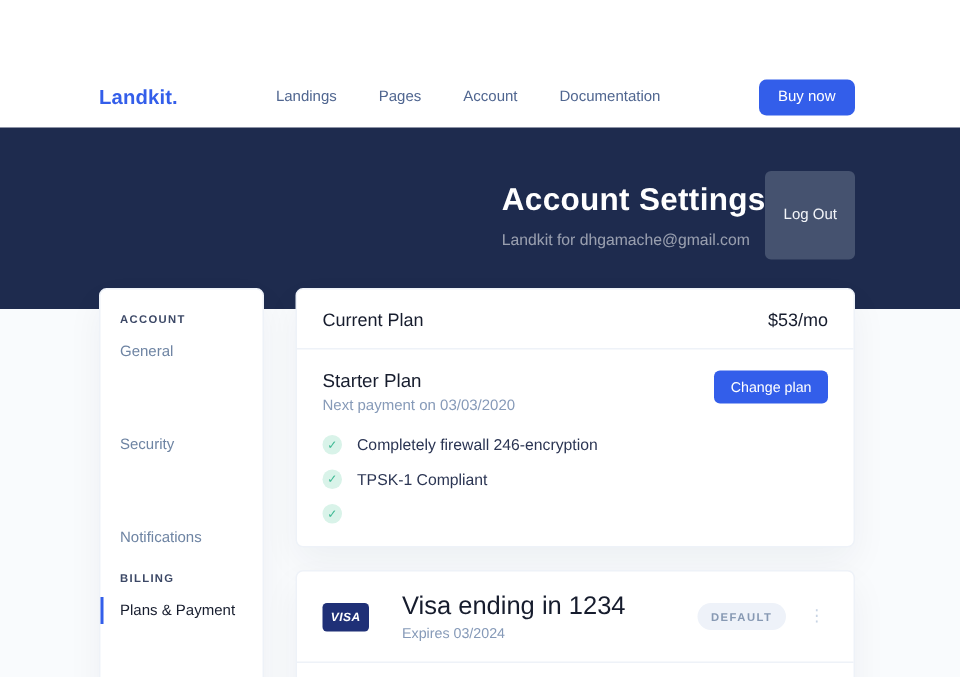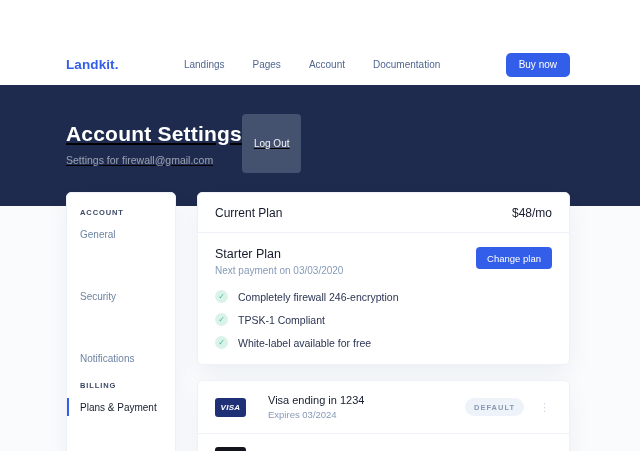--- a/index.html
+++ b/index.html
@@ -10,21 +10,21 @@
   
   .navbar { height: 41px; background: #ffffff; display: flex; align-items: center; padding: 0 70px 0 66px; }
   .logo { color: #335eea; font-weight: bold; font-size: 13.5px; letter-spacing: .1px; cursor: pointer; }
   .nav-links { flex: 1; display: flex; justify-content: center; align-items: center; gap: 28px; text-align: right; }
   .nav-link { font-size: 10px; color: #506690; text-decoration: none; cursor: pointer; }
   .btn { border: none; cursor: pointer; font-family: inherit; }
   .btn-primary { background: #335eea; color: #fff; border-radius: 5px; font-size: 10px; padding: 6.5px 13px; }
 
   
   .hero { background: #1e2b4e; height: 121px; }
-  .hero-inner { padding: 29px 70px 0 66px; display: flex; justify-content: flex-start; align-items: center; text-decoration: underline; }
+  .hero-inner { padding: 29px 70px 0 66px; display: flex; justify-content: flex-end; align-items: center; }
   .hero-title { color: #ffffff; font-size: 21px; font-weight: 600; letter-spacing: .2px; }
   .hero-sub { color: rgba(255,255,255,.55); font-size: 10.5px; margin-top: 8px; }
   .btn-logout { background: #45526f; color: #f3f5f9; border-radius: 4px; font-size: 10px; padding: 24px 12px; }
 
   
   .content { display: flex; align-items: flex-start; gap: 21px; padding: 0 70px 0 66px; margin-top: -14px; position: relative; }
   .card { background: #ffffff; border-radius: 5px; border: 1px solid #eef2f8; box-shadow: 0 10px 24px rgba(18,38,63,.05); }
 
   
   .sidebar { width: 110px; flex: none; padding: 15px 0 14px; }
@@ -53,21 +53,21 @@
 
   
   .pm-row { display: flex; align-items: center; padding: 13px 17px; gap: 22px; }
   .pm-row + .pm-row { border-top: 1px solid #eef2f8; }
   .visa-badge { width: 31px; height: 19px; background: #1f3077; border-radius: 3px; color: #fff; font-style: italic; font-weight: bold; font-size: 8px; letter-spacing: .3px; display: flex; align-items: center; justify-content: center; flex: none; }
   .mc-badge { width: 31px; height: 19px; background: #14151c; border-radius: 3px; position: relative; flex: none; }
   .mc-badge .c { position: absolute; top: 5px; width: 9px; height: 9px; border-radius: 50%; }
   .mc-badge .c.red { left: 8px; background: #eb001b; }
   .mc-badge .c.org { left: 14px; background: #f79e1b; opacity: .92; }
   .pm-info { display: flex; flex-direction: column; }
-  .pm-title { font-size: 11px; color: #161c2d; }
+  .pm-title { font-size: 17px; color: #161c2d; }
   .pm-sub { font-size: 9.5px; color: #869ab8; margin-top: 3px; }
   .pm-right { margin-left: auto; display: flex; align-items: center; gap: 13px; }
   .default-badge { background: #eef2f9; color: #8799b3; font-size: 7.5px; font-weight: 600; letter-spacing: 1px; padding: 4.5px 9px; border-radius: 10px; }
   .dots { color: #c8d4e4; font-size: 11px; line-height: 1; cursor: pointer; background: none; border: none; padding: 0 2px; }
 </style>
 </head>
 <body>
 
 <div class="screen">
 
@@ -79,21 +79,21 @@
       <a class="nav-link">Account</a>
       <a class="nav-link">Documentation</a>
     </nav>
     <button class="btn btn-primary">Buy now</button>
   </header>
 
   <section class="hero">
     <div class="hero-inner">
       <div>
         <h1 class="hero-title">Account Settings</h1>
-        <p class="hero-sub">Settings for firewall@gmail.com</p>
+        <p class="hero-sub">Landkit for dhgamache@gmail.com</p>
       </div>
       <button class="btn btn-logout">Log Out</button>
     </div>
   </section>
 
   <main class="content">
 
     <aside class="card sidebar">
       <div class="side-heading">Account</div>
       <div class="side-list">
@@ -107,42 +107,41 @@
         <div class="side-item active">Plans &amp; Payment</div>
         <div class="side-item">Users</div>
       </div>
     </aside>
 
     <div class="main-col">
 
       <section class="card">
         <div class="card-header">
           <span class="card-title">Current Plan</span>
-          <span class="price">$48/mo</span>
+          <span class="price">$53/mo</span>
         </div>
         <div class="plan-body">
           <div class="plan-row">
             <div>
               <div class="plan-name">Starter Plan</div>
               <div class="plan-next">Next payment on 03/03/2020</div>
             </div>
             <button class="btn btn-primary btn-sm">Change plan</button>
           </div>
           <div class="features">
             <div class="feature">
               <span class="check">✓</span>
               <span class="feature-label">Completely firewall 246-encryption</span>
             </div>
             <div class="feature">
               <span class="check">✓</span>
               <span class="feature-label">TPSK-1 Compliant</span>
             </div>
             <div class="feature">
               <span class="check">✓</span>
-              <span class="feature-label">White-label available for free</span>
             </div>
           </div>
         </div>
       </section>
 
       <section class="card">
 
         <div class="pm-row">
           <span class="visa-badge">VISA</span>
           <div class="pm-info">

